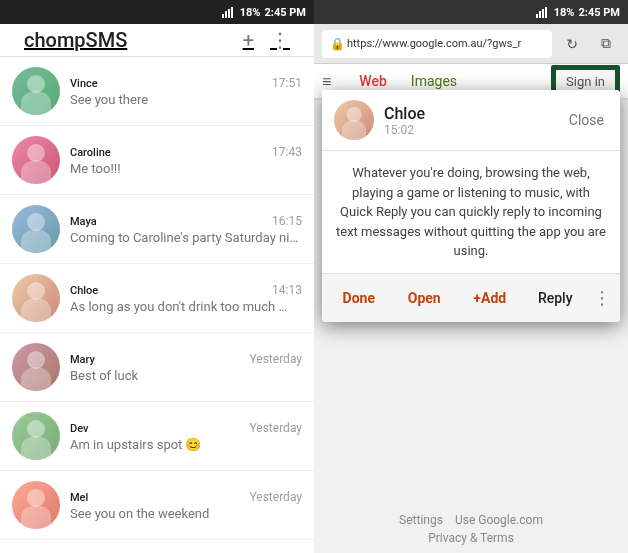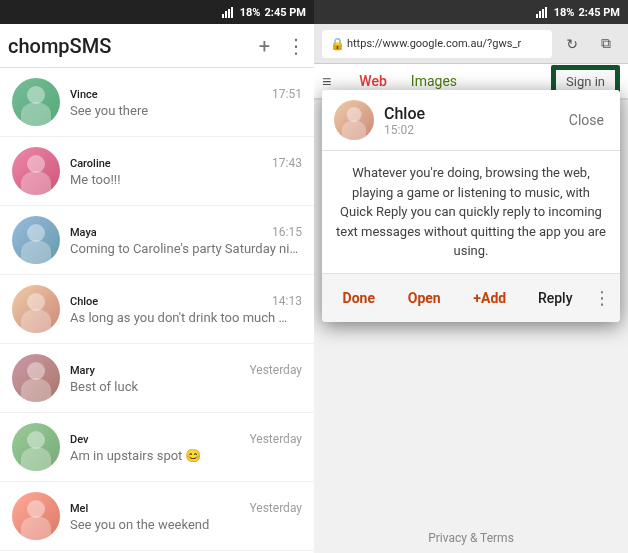--- a/index.html
+++ b/index.html
@@ -41,26 +41,27 @@
     }
     .status-icons {
       display: flex;
       align-items: center;
       gap: 4px;
       color: #fff;
       font-size: 10px;
     }
 
     .app-header {
-      height: 44px;
+      height: 33px;
       background: #fff;
       display: flex;
       align-items: center;
-      padding: 0 8px;
+      padding: 0 24px;
       border-bottom: 1px solid #e0e0e0;
+      text-decoration: underline;
     }
     .app-title {
       font-size: 20px;
       font-weight: 500;
       color: #212121;
       flex: 1;
     }
     .header-icons {
       display: flex;
       gap: 16px;
@@ -584,20 +585,24 @@
       <span class="g-blue">G</span>
         <span class="g-red">o</span>
         <span class="g-yellow">o</span>
         <span class="g-blue">g</span>
         <span class="g-green">l</span>
         <span class="g-red">e</span>
     </div>
   </div>
 
   <div class="browser-footer">
+    <div class="footer-links">
+      <span>Settings</span>
+      <span>Use Google.com</span>
+    </div>
     <div class="footer-links" style="margin-top:4px">
       <span>Privacy &amp; Terms</span>
     </div>
   </div>
 
   <div class="quick-reply-overlay">
     <div class="qr-header">
       <div class="qr-avatar"></div>
       <div class="qr-name-block">
         <div class="qr-name">Chloe</div>

